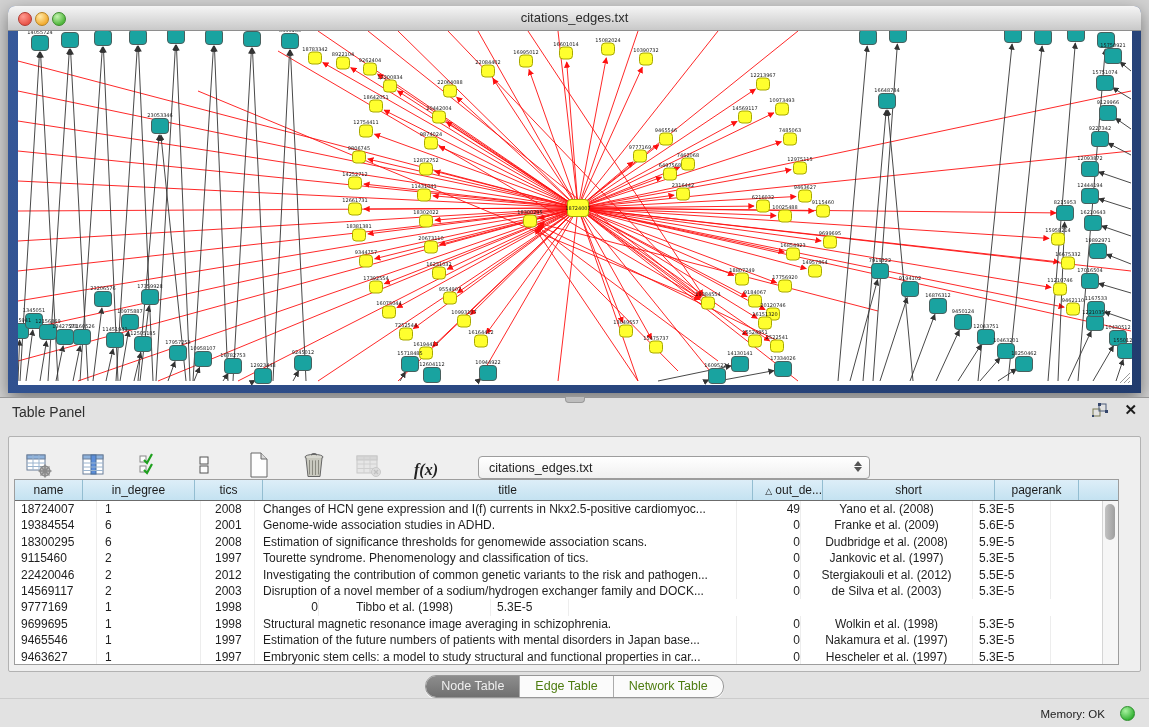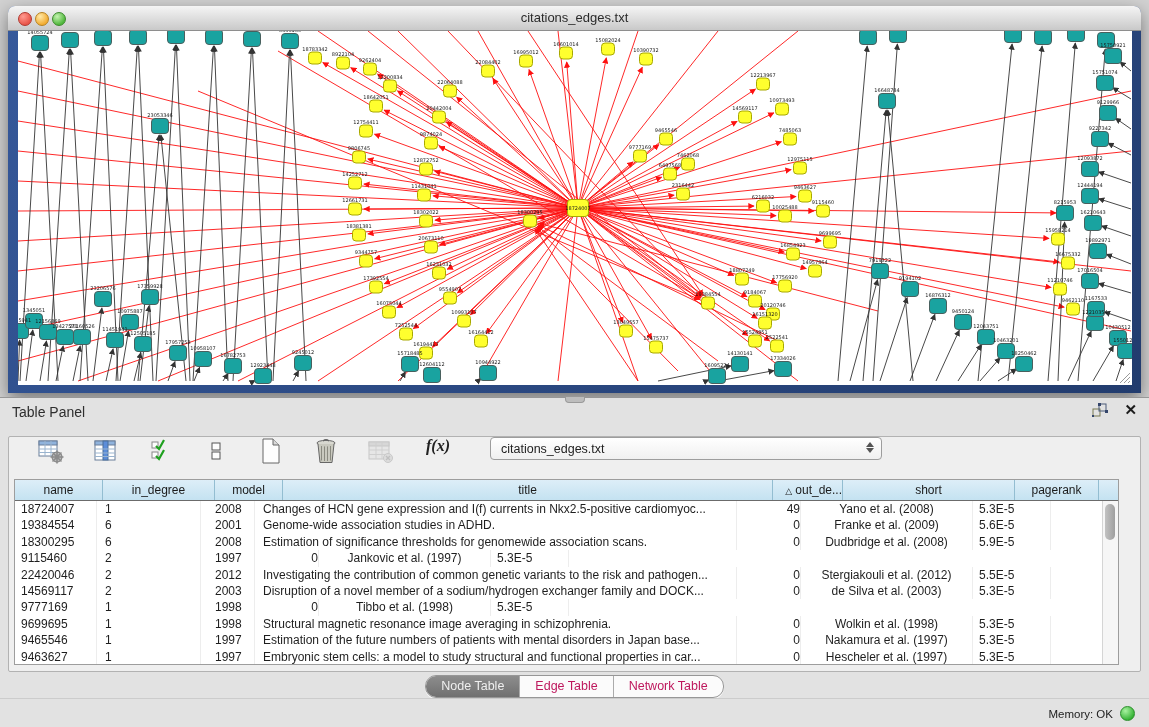--- a/index.html
+++ b/index.html
@@ -27,22 +27,22 @@
       background:#e2e2e2;border-top:1px solid #979797;}
   .splitter{position:absolute;left:565px;top:-1px;width:18px;height:5px;
       border-radius:0 0 4px 4px;background:#bdbdbd;border:1px solid #9a9a9a;border-top:none;}
   .panel-header{position:absolute;left:0;top:2px;right:0;height:24px;}
   .panel-title{position:absolute;left:12px;top:4px;font-size:14px;color:#2e2e2e;}
   .ph-icons{position:absolute;right:12px;top:3px;display:flex;gap:16px;align-items:center;}
   .close-x{font-size:15px;font-weight:bold;color:#1c1c1c;line-height:14px;cursor:default;}
   .outer-box{position:absolute;left:8px;right:8px;top:38px;bottom:56px;
       background:#efefef;border:1px solid #b2b2b2;border-radius:2px;}
   
-  .toolbar{position:absolute;left:16px;top:0;right:0;height:42px;display:flex;
-      align-items:flex-start;padding-left:12px;gap:28px;}
+  .toolbar{position:absolute;left:4px;top:0;right:0;height:42px;display:flex;
+      align-items:flex-end;padding-left:12px;gap:28px;}
   .tbtn{width:27px;height:28px;display:flex;align-items:center;justify-content:center;}
   .fx{font-family:"Liberation Serif",serif;font-style:italic;font-weight:bold;
       font-size:16px;color:#222;margin:0 4px;}
   .combo{position:relative;width:392px;height:23px;margin-left:8px;
       border:1px solid #9d9d9d;border-radius:4px;background:linear-gradient(#ffffff,#f0f0f0);
       font-size:12.5px;color:#222;line-height:22px;padding-left:10px;box-sizing:border-box;}
   .combo .steppers{position:absolute;right:7px;top:4px;display:flex;flex-direction:column;gap:1px;}
   .combo .steppers i{display:block;width:0;height:0;border-left:4px solid transparent;border-right:4px solid transparent;}
   .combo .up{border-bottom:5px solid #555;}
   .combo .dn{border-top:5px solid #555;}
@@ -50,40 +50,40 @@
   .table-wrap{position:absolute;left:5px;top:42px;width:1103px;bottom:6px;
       background:#fff;border:1px solid #9d9d9d;overflow:hidden;}
   .thead{display:flex;height:20px;background:linear-gradient(#ddeef8,#c4e2f1);
       border-bottom:1px solid #6b6b6b;}
   .th{font-size:12px;color:#1b1b1b;text-align:center;line-height:20px;
       border-right:1px solid #93bdd1;box-sizing:border-box;overflow:hidden;white-space:nowrap;}
   .sortg{font-size:9px;margin-right:3px;}
   .tr{display:flex;height:16.4px;}
   .td{font-size:12px;color:#1e1e1e;line-height:16.4px;white-space:nowrap;overflow:hidden;
       border-right:1px solid #ededed;box-sizing:border-box;}
-  .col0{width:88px;}  .col1{width:112px;} .col2{width:68px;} .col3{width:490px;}
+  .col0{width:68px;}  .col1{width:112px;} .col2{width:68px;} .col3{width:490px;}
   .col4{width:70px;text-align:right;}  .col5{width:172px;} .col6{width:84px;}
   .td.col0{padding-left:6px;width:82px;} .td.col1{padding-left:8px;width:104px;}
   .td.col2{padding-left:14px;width:54px;} .td.col3{padding-left:8px;width:482px;}
   .td.col4{padding-left:6px;width:64px;} .td.col5{text-align:center;}
   .td.col6{padding-left:6px;width:78px;}
   .vscroll{position:absolute;top:21px;right:0;bottom:0;width:15px;background:#f6f6f6;
       border-left:1px solid #d5d5d5;}
   .thumb{position:absolute;left:2px;top:3px;width:10px;height:36px;border-radius:6px;
       background:linear-gradient(90deg,#c2c2c2,#9f9f9f);}
   
   .tabbar{position:absolute;left:0;right:0;top:277px;height:25px;display:flex;justify-content:center;}
   .seg{display:inline-flex;height:21px;border:1px solid #979797;border-radius:11px;
       overflow:hidden;background:#fbfbfb;box-shadow:0 1px 0 rgba(255,255,255,.7);}
-  .tab{font-size:12.5px;color:#be185d;line-height:21px;padding:0 15px;border-right:1px solid #ababab;}
+  .tab{font-size:12.5px;color:#4d7c0f;line-height:21px;padding:0 15px;border-right:1px solid #ababab;}
   .tab:last-child{border-right:none;}
   .tab.sel{background:linear-gradient(#8d8d8d,#707070);color:#efefef;}
   
   .statusbar{position:absolute;left:0;right:0;bottom:0;height:29px;border-top:1px solid #cccccc;
-      display:flex;align-items:center;justify-content:flex-end;gap:7px;padding-right:14px;}
+      display:flex;align-items:center;justify-content:flex-end;gap:15px;padding-right:14px;}
   .mem-label{font-size:11.5px;color:#222;}
   .memdot{width:13px;height:13px;border-radius:50%;border:1px solid #2a8f2a;
       background:radial-gradient(circle at 35% 30%,#a8f2a0,#33b133 75%);}
 </style>
 </head>
 <body>
 
 <div class="net-window">
   <div class="titlebar">
     <span class="tl red"></span>
@@ -606,21 +606,21 @@
             <i class="up"></i>
             <i class="dn"></i>
           </span>
       </div>
     </div>
 
     <div class="table-wrap">
       <div class="thead" id="thead">
           <div class="th col0">name</div>
           <div class="th col1">in_degree</div>
-          <div class="th col2">model</div>
+          <div class="th col2">tics</div>
           <div class="th col3">title</div>
           <div class="th col4"><span class="sortg">△</span>out_de...</div>
           <div class="th col5">short</div>
           <div class="th col6">pagerank</div>
         </div>
       <div id="tbody">
           <div class="tr">
             <div class="td col0">18724007</div>
             <div class="td col1">1</div>
             <div class="td col2">2008</div>
@@ -644,20 +644,21 @@
             <div class="td col2">2008</div>
             <div class="td col3">Estimation of significance thresholds for genomewide association scans.</div>
             <div class="td col4">0</div>
             <div class="td col5">Dudbridge et al. (2008)</div>
             <div class="td col6">5.9E-5</div>
           </div>
           <div class="tr">
             <div class="td col0">9115460</div>
             <div class="td col1">2</div>
             <div class="td col2">1997</div>
+            <div class="td col3">Tourette syndrome. Phenomenology and classification of tics.</div>
             <div class="td col4">0</div>
             <div class="td col5">Jankovic et al. (1997)</div>
             <div class="td col6">5.3E-5</div>
           </div>
           <div class="tr">
             <div class="td col0">22420046</div>
             <div class="td col1">2</div>
             <div class="td col2">2012</div>
             <div class="td col3">Investigating the contribution of common genetic variants to the risk and pathogen...</div>
             <div class="td col4">0</div>

